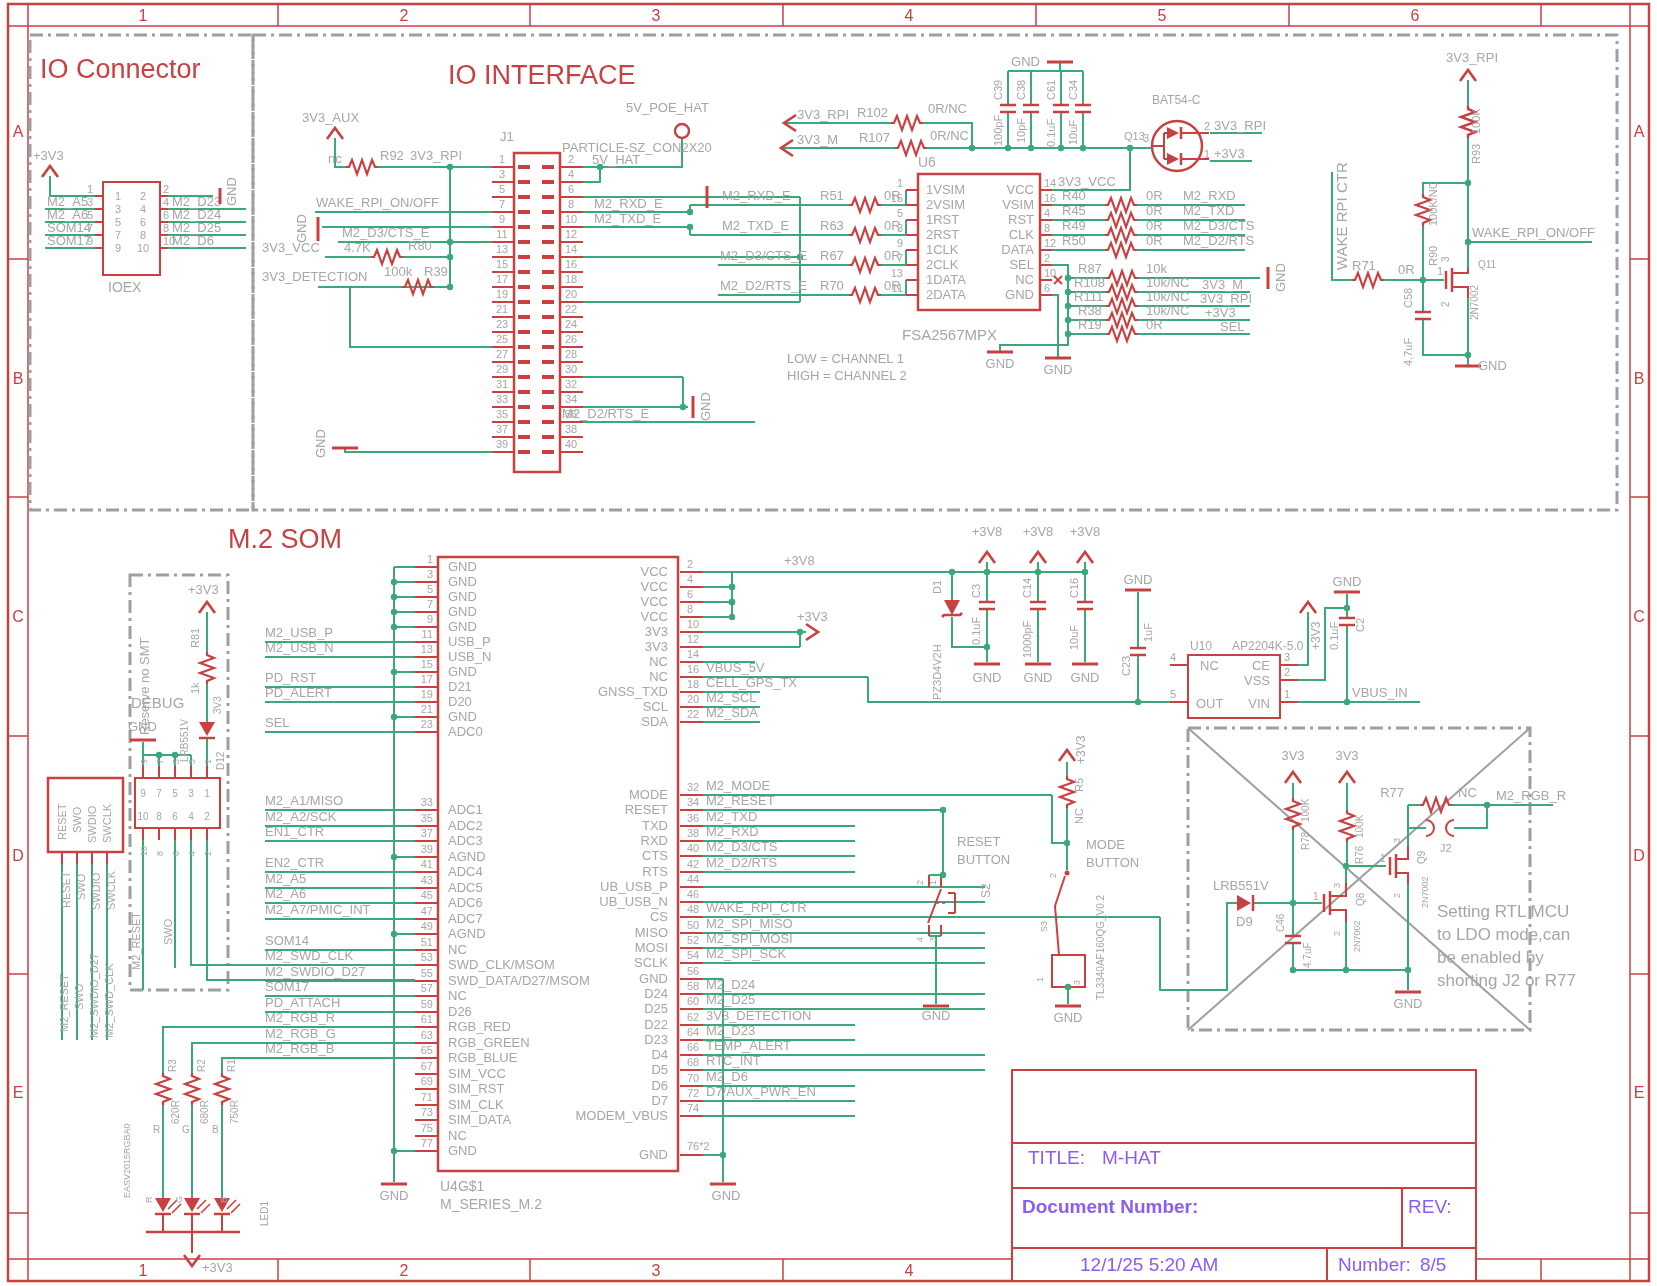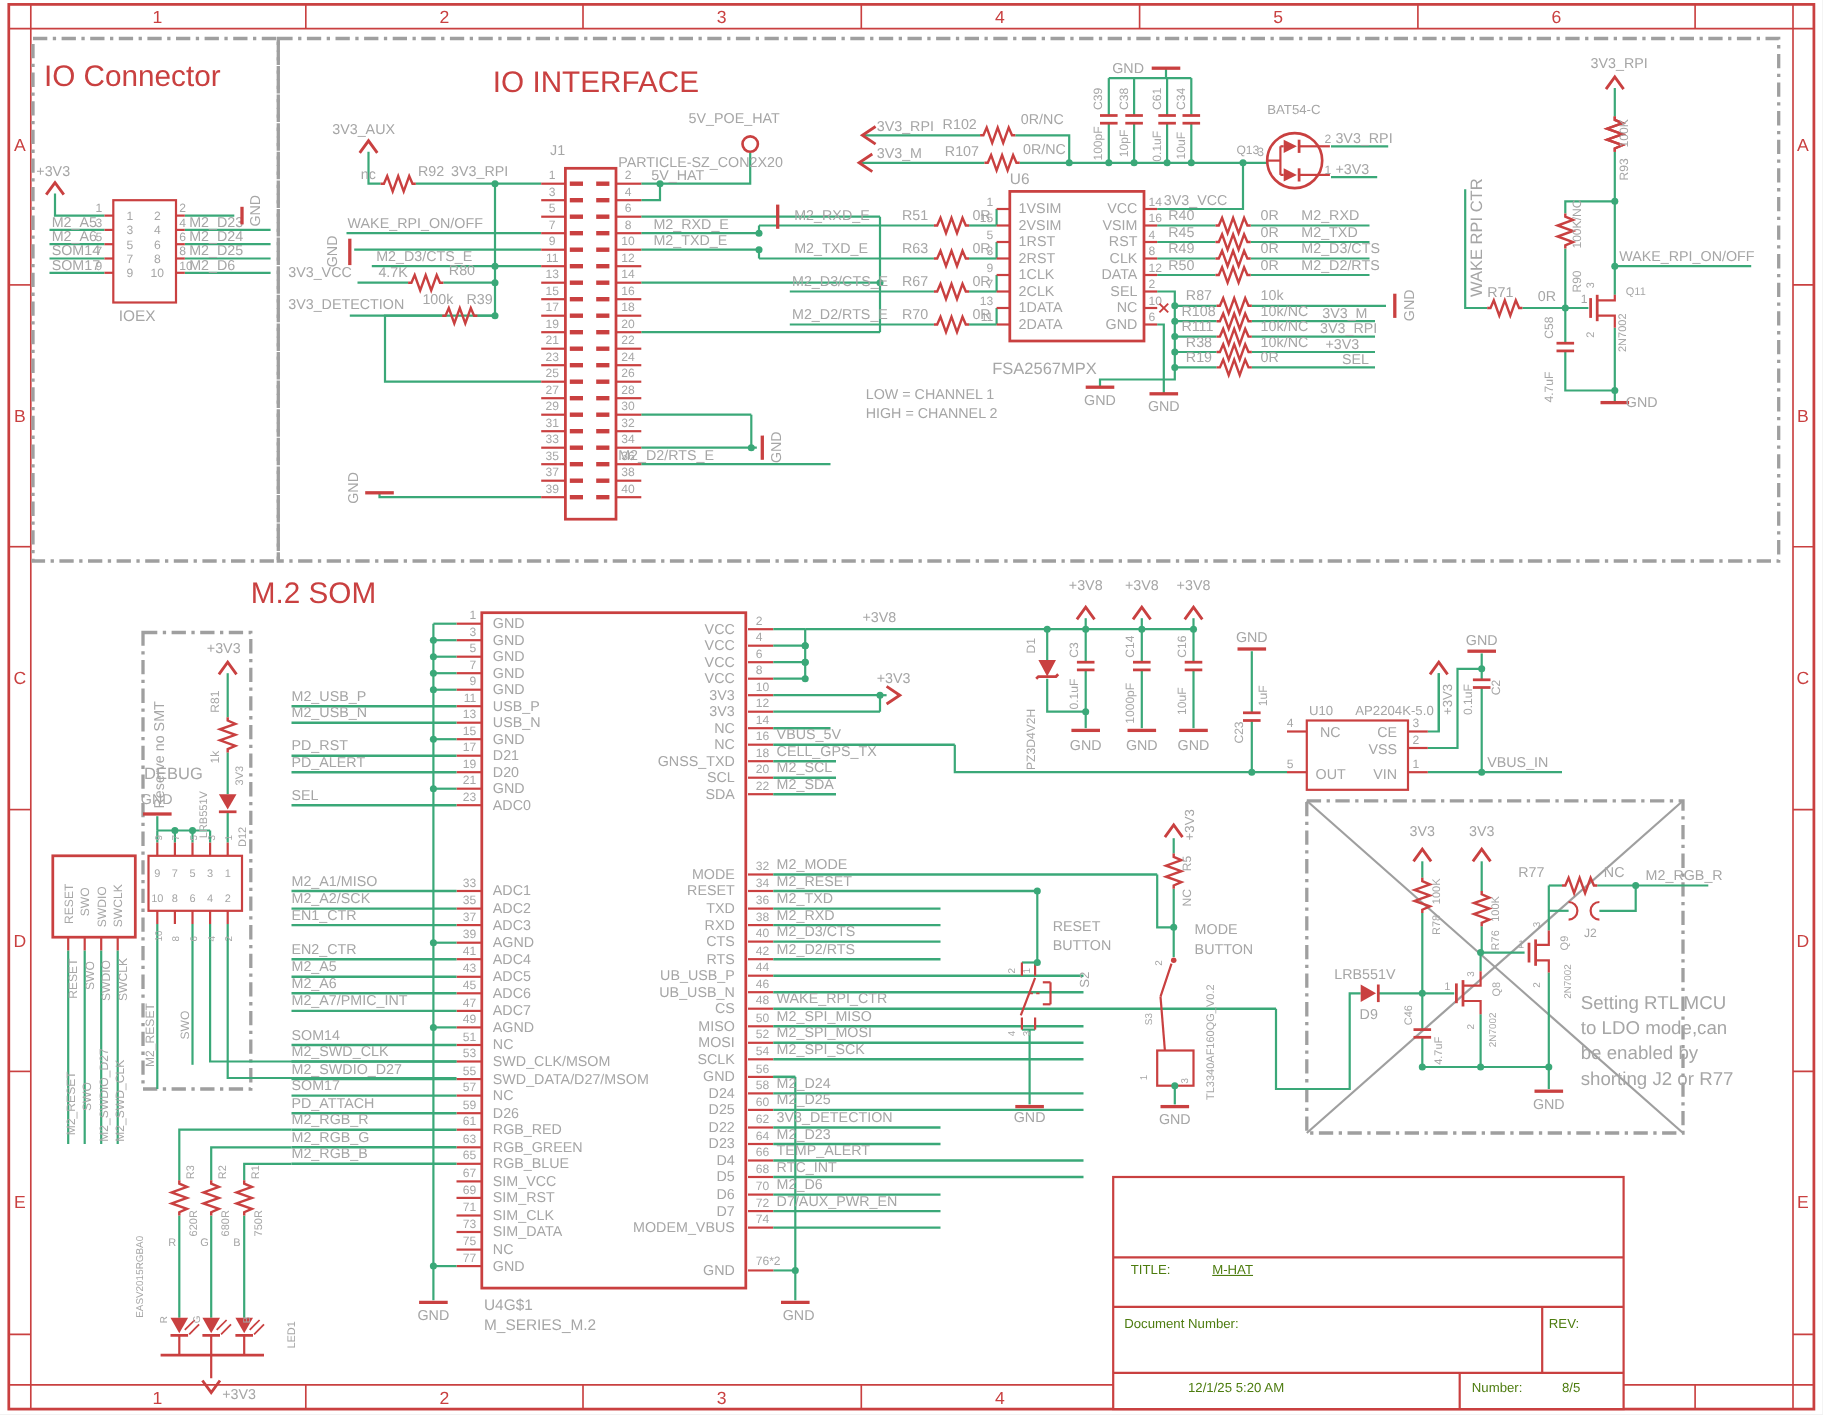--- a/index.html
+++ b/index.html
@@ -1,20 +1,20 @@
 <!DOCTYPE html>
 <html><head>
 <meta charset="utf-8">
 <style>
   html,body{margin:0;padding:0;background:#e8e8e8;}
   .page{position:relative;width:1657px;height:1286px;background:#ffffff;overflow:hidden;
         font-family:"Liberation Sans", sans-serif;}
   svg{position:absolute;left:0;top:0;}
   svg text{font-family:"Liberation Sans", sans-serif;}
-  .overlay span{position:absolute;color:#4d7c0f;font-size:12px;white-space:pre;}
+  .overlay span{position:absolute;color:#8b5cf6;font-size:19px;white-space:pre;}
 </style>
 </head>
 <body>
 
 <div class="page">
   <svg id="sch" width="1657" height="1286" viewBox="0 0 1657 1286">
       <rect x="8" y="4" width="1641" height="1277" fill="none" stroke="#c94040" stroke-width="2.5"></rect>
       <polyline points="8,26 1649,26" fill="none" stroke="#c94040" stroke-width="1.5"></polyline>
       <polyline points="8,1259 1649,1259" fill="none" stroke="#c94040" stroke-width="1.5"></polyline>
       <polyline points="28,4 28,1281" fill="none" stroke="#c94040" stroke-width="1.5"></polyline>
@@ -1262,21 +1262,21 @@
       <text x="130" y="1198" font-size="9" fill="#a6a6a6" text-anchor="start" transform="rotate(-90 130 1198)">EASV2015RGBA0</text>
       <text x="268" y="1226" font-size="10" fill="#a6a6a6" text-anchor="start" transform="rotate(-90 268 1226)">LED1</text>
       <text x="152" y="1203" font-size="9" fill="#a6a6a6" text-anchor="start" transform="rotate(-90 152 1203)">R</text>
       <text x="182" y="1203" font-size="9" fill="#a6a6a6" text-anchor="start" transform="rotate(-90 182 1203)">G</text>
       <text x="227" y="1203" font-size="9" fill="#a6a6a6" text-anchor="start" transform="rotate(-90 227 1203)">B</text>
       <text x="202" y="1272" font-size="13" fill="#a6a6a6" text-anchor="start">+3V3</text>
     </svg>
 
   <div class="overlay">
     <span style="left:1028px;top:1147px;">TITLE:</span>
-    <span style="left:1102px;top:1147px;text-decoration:underline;">M-HAT</span>
-    <span style="left:1022px;top:1196px;">Document Number:</span>
+    <span style="left:1102px;top:1147px;">M-HAT</span>
+    <span style="left:1022px;top:1196px;font-weight:bold;">Document Number:</span>
     <span style="left:1408px;top:1196px;text-align:right;">REV:</span>
     <span style="left:1022px;top:1327px;">Date:</span>
     <span style="left:1080px;top:1254px;">12/1/25 5:20 AM</span>
     <span style="left:1338px;top:1254px;">Number:</span>
     <span style="left:1420px;top:1254px;">8/5</span>
   </div>
 </div>
 
 </body></html>

